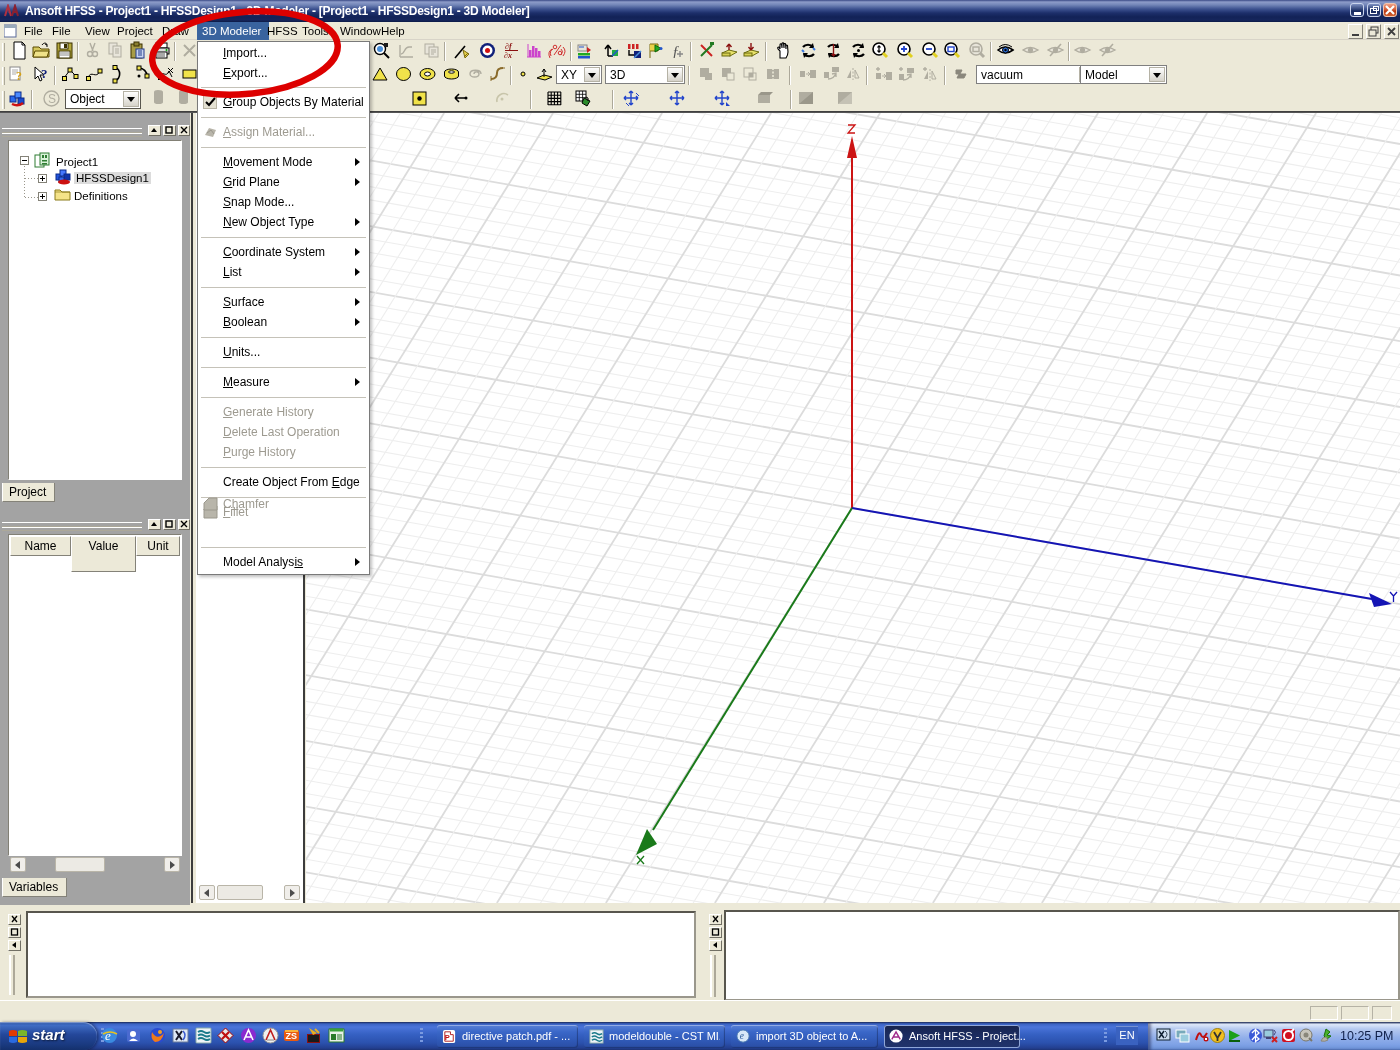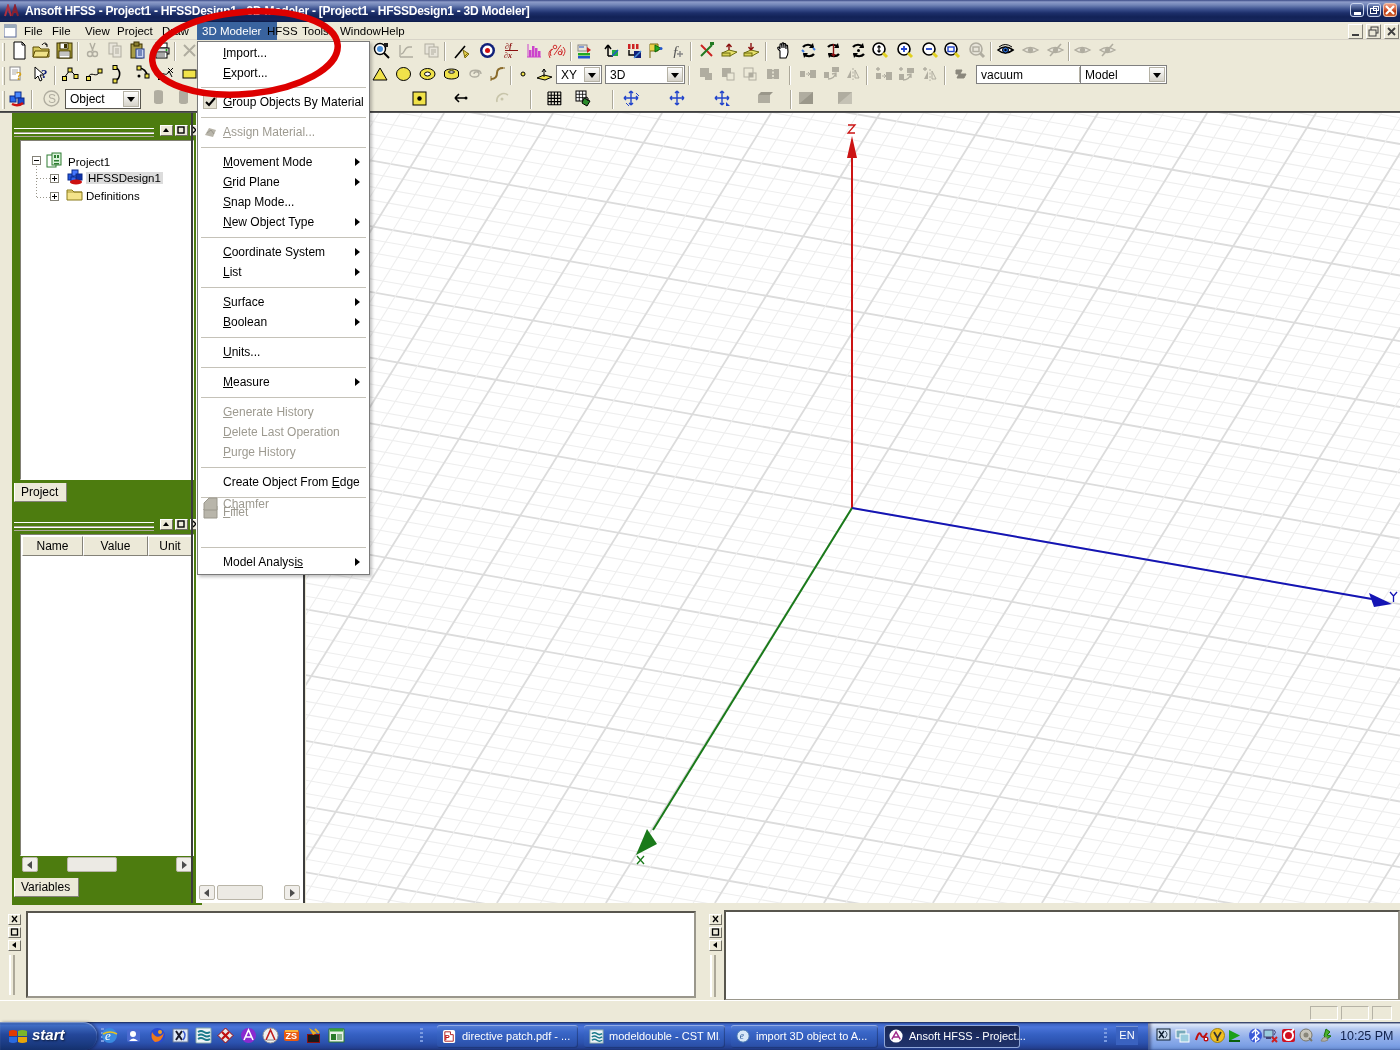--- a/index.html
+++ b/index.html
@@ -31,21 +31,21 @@
 .tbtn { position:absolute; width:20px; height:20px; }
 .tbtn svg { position:absolute; left:0; top:0; }
 
 
 .combo { position:absolute; background:#fff; border:1px solid #7f7f7f; height:19px; }
 .combo .ctext { position:absolute; left:4px; top:2px; font-size:12px; color:#000; }
 .combo .cbtn { position:absolute; right:1px; top:1px; bottom:1px; width:16px; background:linear-gradient(180deg,#fdfdfd,#d6d3ca); border:1px solid #b5b2a5; }
 .combo .cbtn:after { content:""; position:absolute; left:3px; top:5px; border-left:4px solid transparent; border-right:4px solid transparent; border-top:5px solid #000; }
 
 
-#leftarea { position:absolute; top:112px; left:12px; width:190px; height:793px; background:#4d7c0f; }
+#leftarea { position:absolute; top:112px; left:0; width:190px; height:793px; background:#a3a3a3; }
 .gripbar { position:absolute; left:2px; height:12px; }
 .gripbar .glines { position:absolute; left:0px; top:3px; width:140px; height:5px; border-top:1px solid #fff; border-bottom:1px solid #aca899; }
 .gripbar .glines2 { position:absolute; left:0px; top:8px; width:140px; height:4px; border-top:1px solid #fff; border-bottom:1px solid #aca899; }
 .pbtn { position:absolute; width:13px; height:11px; background:#ece9d8; border-top:1px solid #fff; border-left:1px solid #fff; border-right:1px solid #716f64; border-bottom:1px solid #716f64; font-size:9px; line-height:9px; text-align:center; color:#000; }
 .sunken { position:absolute; border-top:1.5px solid #828075; border-left:1.5px solid #828075; border-right:1.5px solid #fff; border-bottom:1.5px solid #fff; background:#fff; }
 .tab { position:absolute; background:#ece9d8; border-left:1px solid #fff; border-bottom:1px solid #848278; border-right:1px solid #848278; font-size:12px; color:#000; padding:2px 8px 2px 6px; }
 
 
 .texp { position:absolute; width:9px; height:9px; background:#fff; border:1px solid #848278; }
 .texp:before { content:""; position:absolute; left:1px; top:3px; width:5px; height:1px; background:#000; }
@@ -123,21 +123,21 @@
 <div id="menubar">
   <svg class="abs" style="left:4px;top:2px" width="14" height="14">
         <rect x="0" y="1" width="12" height="12" fill="#fff" stroke="#5a6a9a"></rect>
         <rect x="0" y="1" width="12" height="3" fill="#9ab"></rect>
       </svg>
   <div class="menuitem" style="left:17px">File</div>
   <div class="menuitem" style="left:45px">File</div>
   <div class="menuitem" style="left:78px">View</div>
   <div class="menuitem" style="left:110px">Project</div>
   <div class="menuitem" style="left:155px">Draw</div>
-  <div class="menuitem sel" style="left:197px;width:80px;padding:0 0 0 5px">3D Modeler</div>
+  <div class="menuitem sel" style="left:197px;width:72px;padding:0 0 0 5px">3D Modeler</div>
   <div class="menuitem" style="left:260px">HFSS</div>
   <div class="menuitem" style="left:295px">Tools</div>
   <div class="menuitem" style="left:333px">Window</div>
   <div class="menuitem" style="left:374px">Help</div>
   <div class="mdibtn" style="left:1348px">
         <span style="position:absolute;left:3px;top:9px;width:7px;height:2px;background:#3e3e3e"></span>
       </div>
   <div class="mdibtn" style="left:1366px">
         <svg width="13" height="13" style="position:absolute;top:0;left:0">
           <rect x="4" y="2" width="7" height="6" fill="none" stroke="#3e3e3e"></rect>
@@ -806,21 +806,21 @@
           <path d="M2 6 L5 2 L8 6 Z" fill="#000"></path>
         </svg></div>
   <div class="pbtn" style="left:163px;top:407px"><svg width="11" height="9">
           <rect x="2" y="1" width="6" height="6" fill="none" stroke="#000" stroke-width="1.4"></rect>
         </svg></div>
   <div class="pbtn" style="left:178px;top:407px;width:12px"><svg width="11" height="9">
           <path d="M2 1 L8 7 M8 1 L2 7" stroke="#000" stroke-width="1.4"></path>
         </svg></div>
   <div class="sunken" style="left:8px;top:422px;width:174px;height:322px"></div>
   <div class="th" style="left:10px;top:424px;width:61px;height:20px;line-height:19px">Name</div>
-  <div class="th" style="left:71px;top:424px;width:65px;height:20px;line-height:19px">Value</div>
+  <div class="th" style="left:71px;top:424px;width:65px;height:36px;line-height:19px">Value</div>
   <div class="th" style="left:136px;top:424px;width:44px;height:20px;line-height:19px">Unit</div>
 
   <div class="sbtn arrowl" style="left:10px;top:745px;width:16px;height:15px"></div>
   <div class="sthumb" style="left:55px;top:745px;width:50px;height:15px"></div>
   <div class="sbtn arrowr" style="left:164px;top:745px;width:16px;height:15px"></div>
   <div class="tab" style="left:2px;top:766px">Variables</div>
 </div>
 
 <div class="abs" style="left:0;top:112px;width:1400px;height:1px;background:#555"></div>
 <div class="abs" style="left:191px;top:113px;width:2px;height:790px;background:#3c3c3c"></div>

